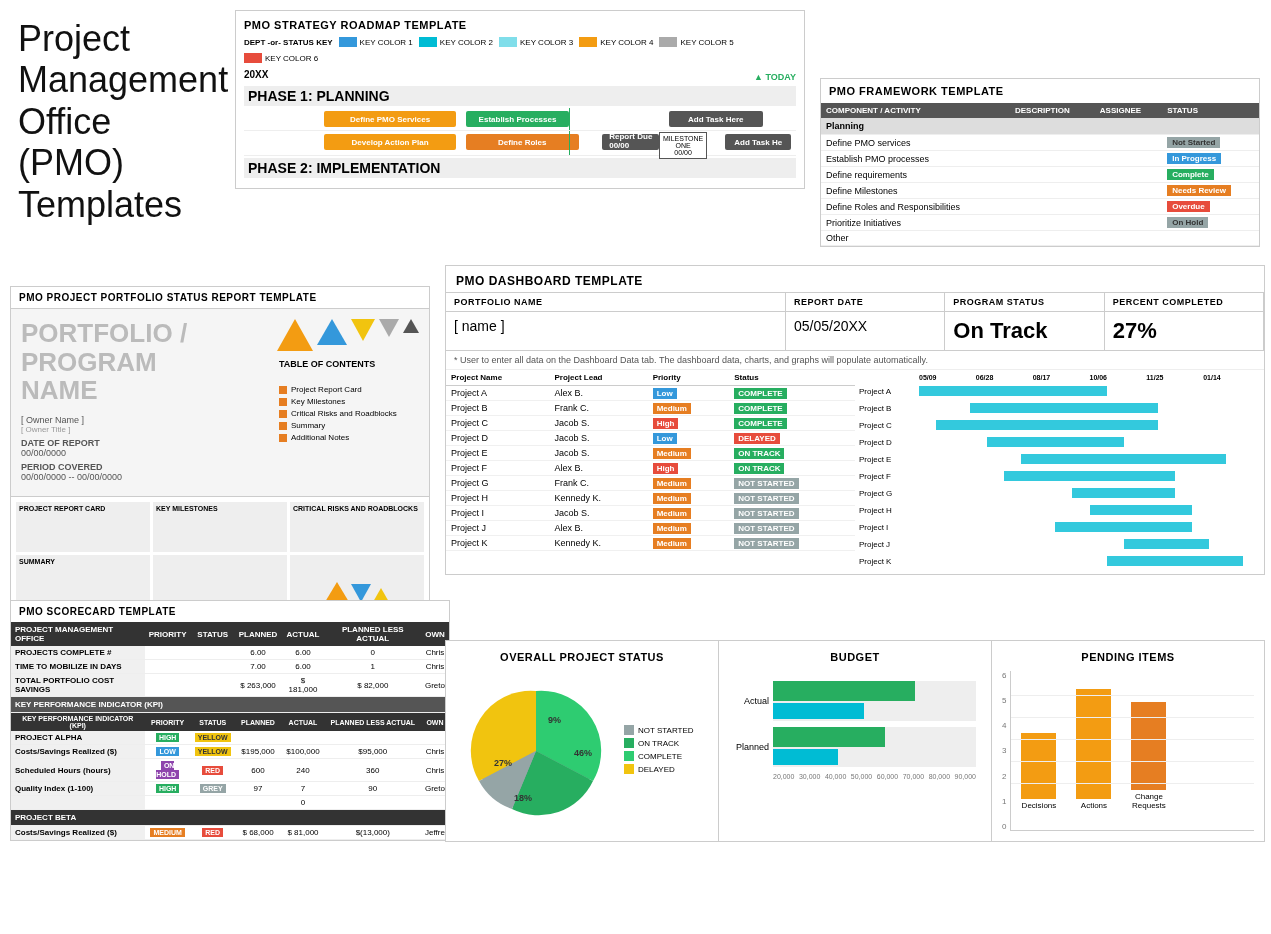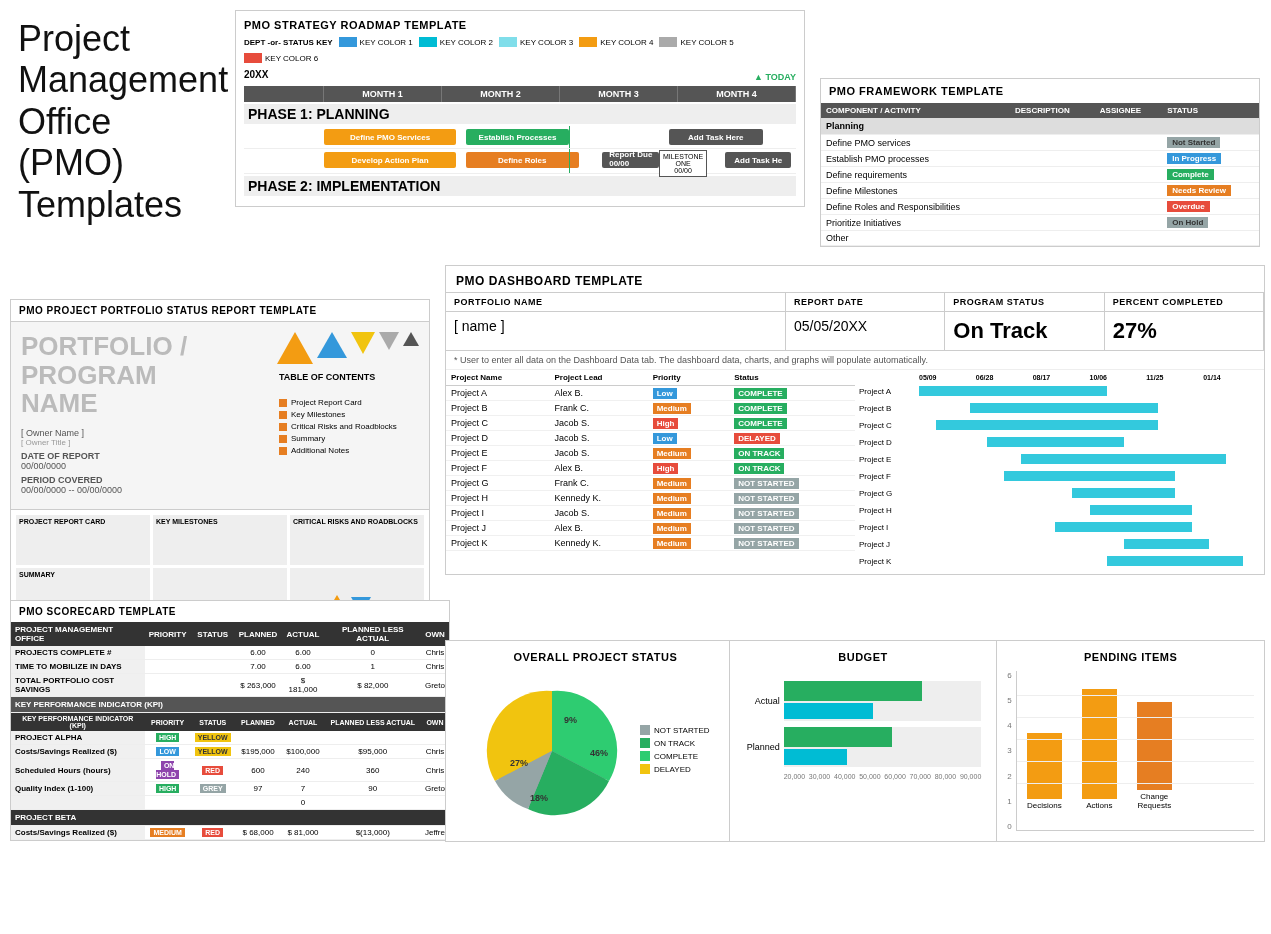--- a/index.html
+++ b/index.html
@@ -121,21 +121,21 @@
       padding: 1px 5px;
       font-size: 8px;
       font-weight: 700;
       color: #fff;
     }
 
     
     .portfolio-card {
       position: absolute;
       left: 10px;
-      top: 299px;
+      top: 286px;
       width: 420px;
       background: #f5f5f5;
       border: 1px solid #ccc;
       font-size: 10px;
     }
     .portfolio-card .card-title {
       font-size: 10px;
       font-weight: 700;
       padding: 5px 8px;
       background: #fff;
@@ -293,21 +293,20 @@
     
     .bottom-charts {
       position: absolute;
       left: 445px;
       top: 640px;
       width: 820px;
       display: flex;
       gap: 0;
       border: 1px solid #ccc;
       background: #fff;
-      padding-left: 16px;
     }
     .chart-section {
       flex: 1;
       padding: 10px;
       border-right: 1px solid #ccc;
     }
     .chart-section:last-child { border-right: none; }
     .chart-title {
       font-size: 11px;
       font-weight: 700;
@@ -356,27 +355,20 @@
       <span style="font-size:8px;">KEY COLOR 5</span>
     </div>
     <div class="legend-item">
       <div class="legend-box" style="background:#e74c3c;"></div>
       <span style="font-size:8px;">KEY COLOR 6</span>
     </div>
   </div>
   <div style="display:flex; justify-content:space-between; align-items:center; margin-bottom:2px;">
     <span class="roadmap-year">20XX</span>
     <span style="font-size:9px; color:#27ae60; font-weight:700;">▲ <span>TODAY</span></span>
-  </div>
-  <div class="roadmap-header">
-    <div></div>
-    <div>MONTH 1</div>
-    <div>MONTH 2</div>
-    <div>MONTH 3</div>
-    <div>MONTH 4</div>
   </div>
   <div class="phase-label">PHASE 1: PLANNING</div>
 
   <div style="display:grid; grid-template-columns:80px 1fr; align-items:center; min-height:22px; border-bottom:1px solid #eee;">
     <div style="font-size:9px;padding:2px;"></div>
     <div style="position:relative; height:22px;">
       <div class="bar" style="background:#f39c12; left:0%; width:28%; font-size:8px;">Define PMO Services</div>
       <div class="bar" style="background:#27ae60; left:30%; width:22%; font-size:8px;">Establish Processes</div>
       <div class="bar" style="background:#555; left:73%; width:20%; font-size:8px;">Add Task Here</div>
       <div style="position:absolute; left:52%; top:0; bottom:0; width:1px; background:#27ae60; z-index:5;"></div>

